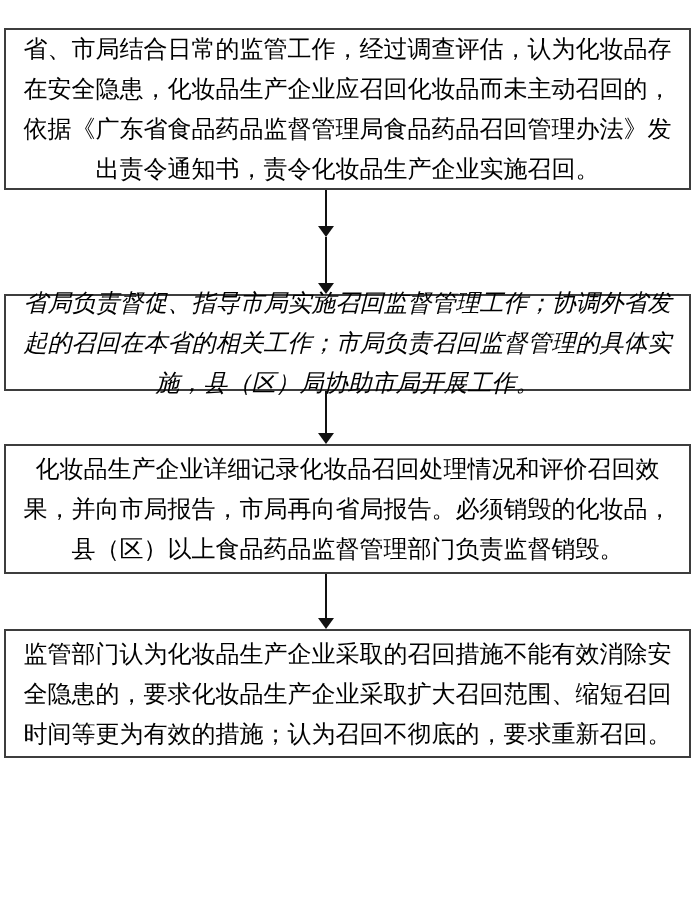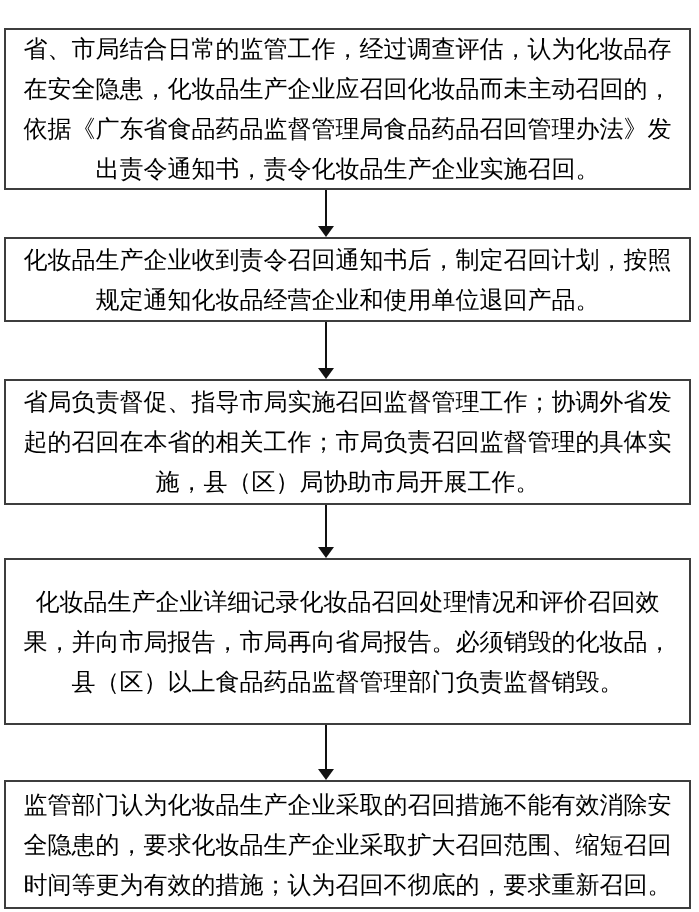--- a/index.html
+++ b/index.html
@@ -35,22 +35,22 @@
     padding: 0 10px;
     box-sizing: border-box;
     text-align: center;
     font-size: 24px;
     line-height: 40px;
     color: #000000;
     letter-spacing: 0px;
   }
   .box-1 { height: 162px; }
   .box-2 { height: 85px; }
-  .box-3 { height: 126px; }
-  .box-4 { height: 167px; }
+  .box-3 { height: 97px; font-style: italic; }
+  .box-4 { height: 130px; }
   .box-5 { height: 129px; }
   .arrow {
     position: relative;
     width: 699px;
   }
   .arrow-1 { height: 47px; }
   .arrow-2 { height: 57px; }
   .arrow-3 { height: 53px; }
   .arrow-4 { height: 55px; }
   .arrow .line {
@@ -79,23 +79,20 @@
 
   <div class="flow-box box-1">
     <div class="txt">省、市局结合日常的监管工作，经过调查评估，认为化妆品存在安全隐患，化妆品生产企业应召回化妆品而未主动召回的，依据《广东省食品药品监督管理局食品药品召回管理办法》发出责令通知书，责令化妆品生产企业实施召回。</div>
   </div>
 
   <div class="arrow arrow-1">
     <span class="line"></span>
     <span class="head"></span>
   </div>
 
-  <div class="flow-box box-2">
-    <div class="txt">化妆品生产企业收到责令召回通知书后，制定召回计划，按照规定通知化妆品经营企业和使用单位退回产品。</div>
-  </div>
 
   <div class="arrow arrow-2">
     <span class="line"></span>
     <span class="head"></span>
   </div>
 
   <div class="flow-box box-3">
     <div class="txt">省局负责督促、指导市局实施召回监督管理工作；协调外省发起的召回在本省的相关工作；市局负责召回监督管理的具体实施，县（区）局协助市局开展工作。</div>
   </div>
 

